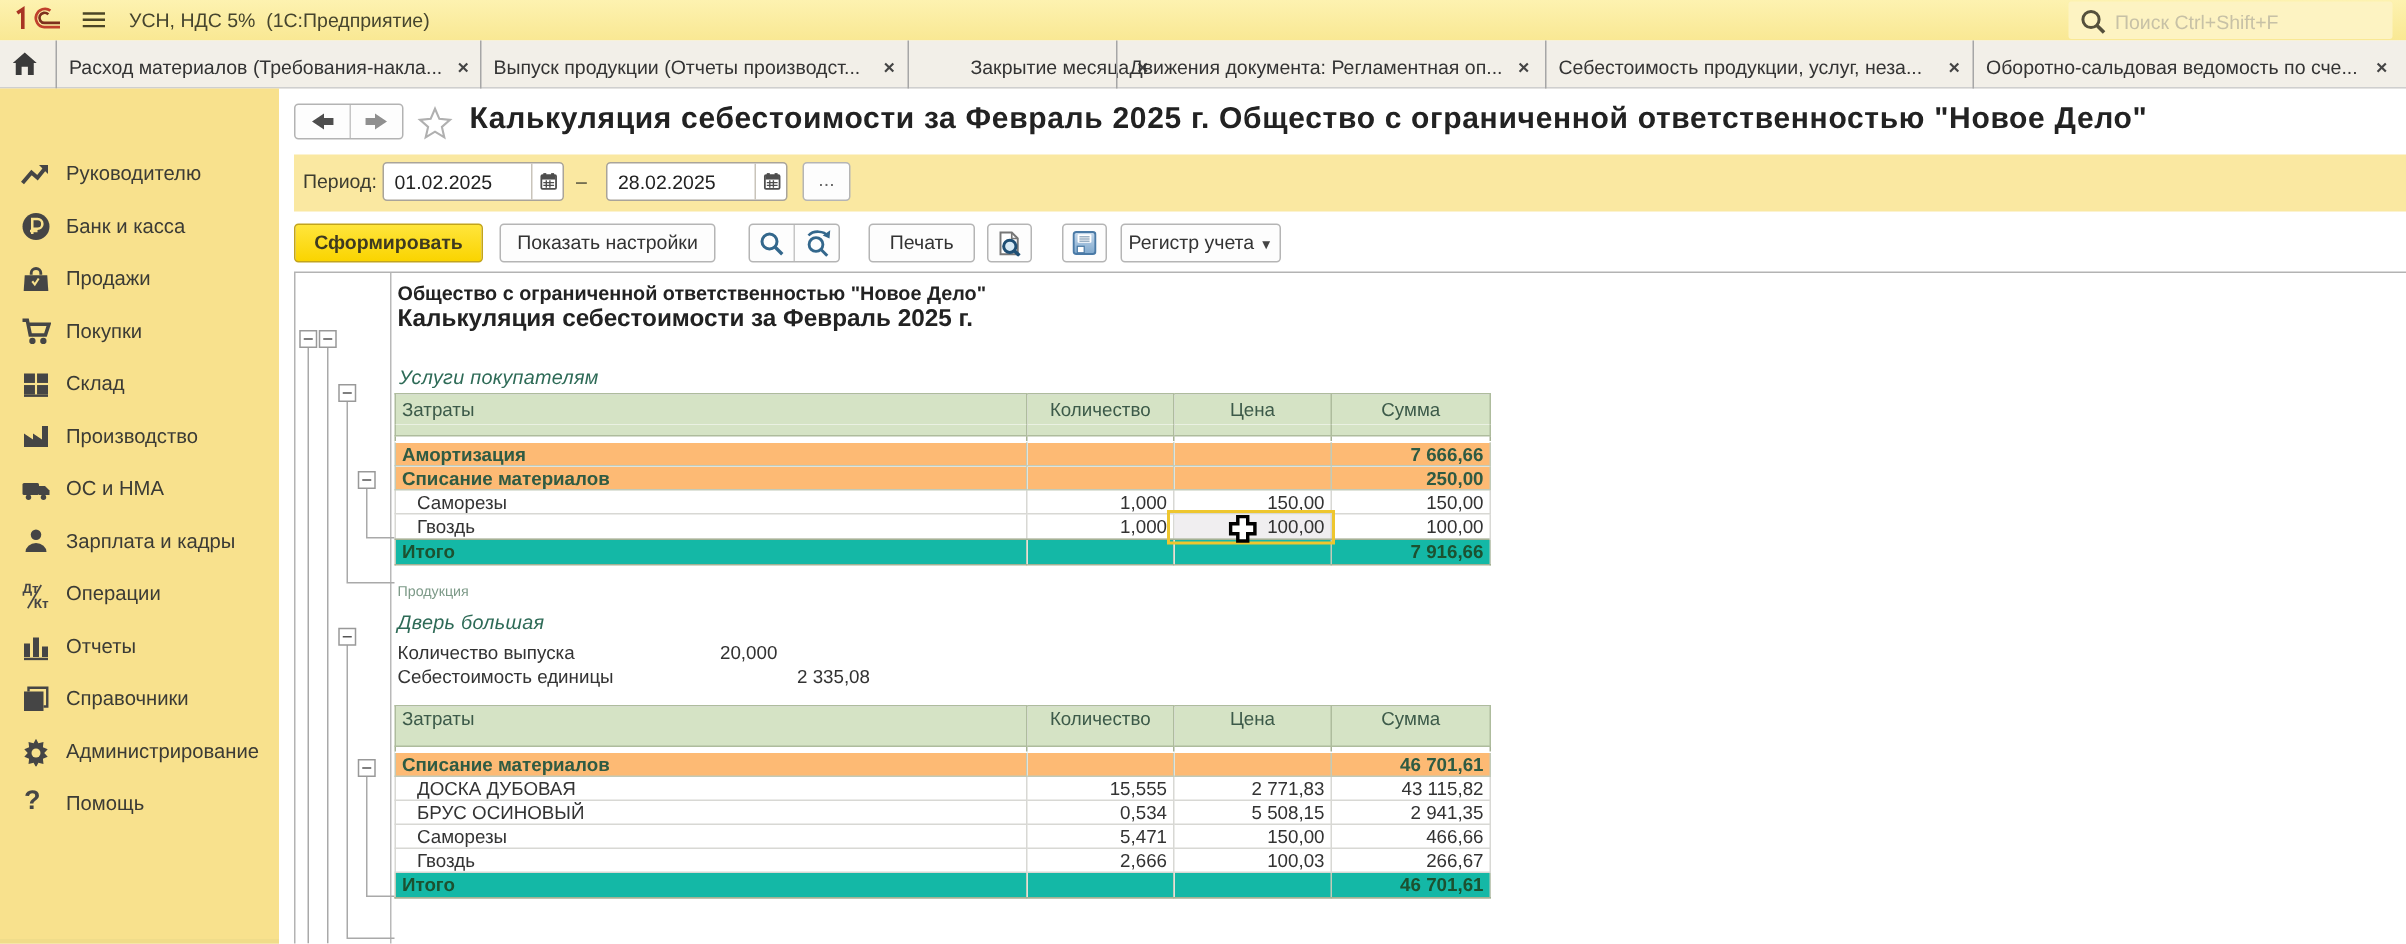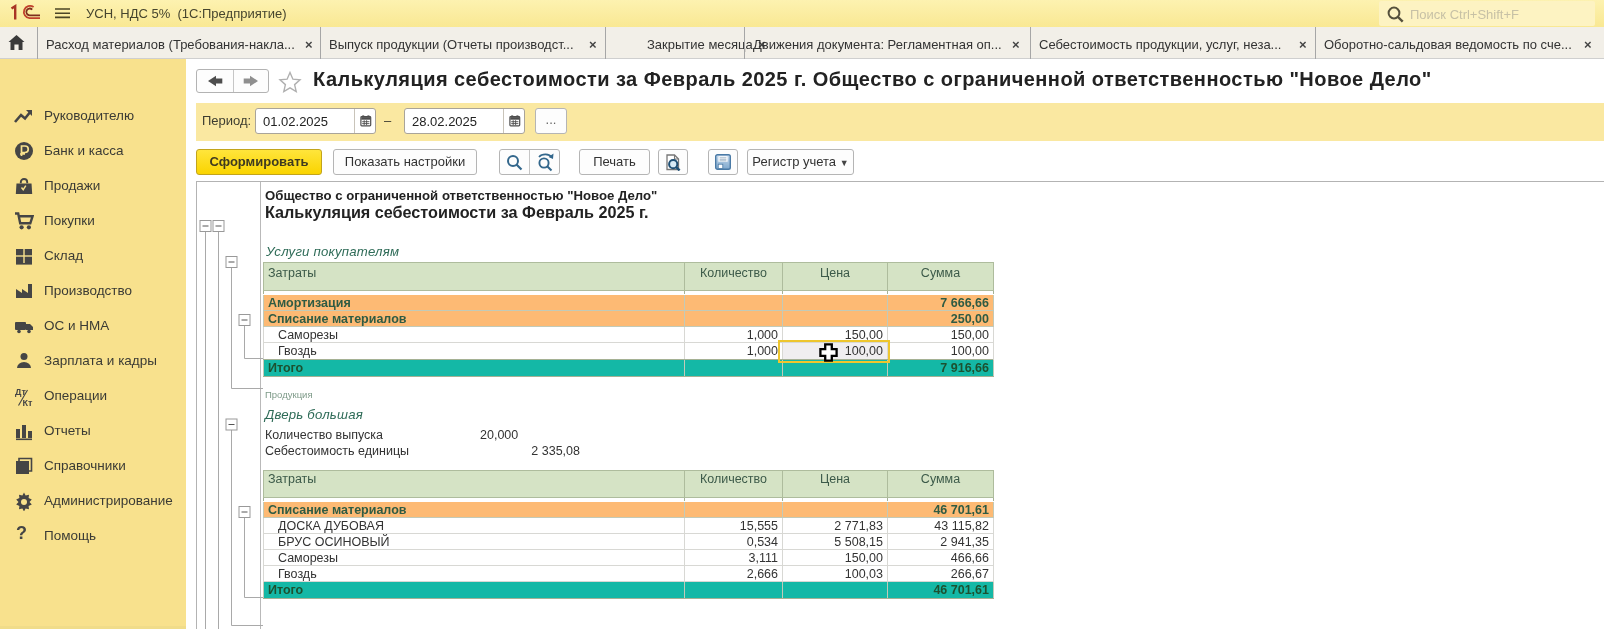--- a/index.html
+++ b/index.html
@@ -432,21 +432,21 @@
         <td class="num">43 115,82</td>
       </tr>
   <tr class="wrow" style="height:16px">
         <td style="padding-left:14px">БРУС ОСИНОВЫЙ</td>
         <td class="num">0,534</td>
         <td class="num">5 508,15</td>
         <td class="num">2 941,35</td>
       </tr>
   <tr class="wrow" style="height:16px">
         <td style="padding-left:14px">Саморезы</td>
-        <td class="num">3,111</td>
+        <td class="num">5,471</td>
         <td class="num">150,00</td>
         <td class="num">466,66</td>
       </tr>
   <tr class="wrow" style="height:16px">
         <td style="padding-left:14px">Гвоздь</td>
         <td class="num">2,666</td>
         <td class="num">100,03</td>
         <td class="num">266,67</td>
       </tr>
   <tr class="trow" style="height:17px">

